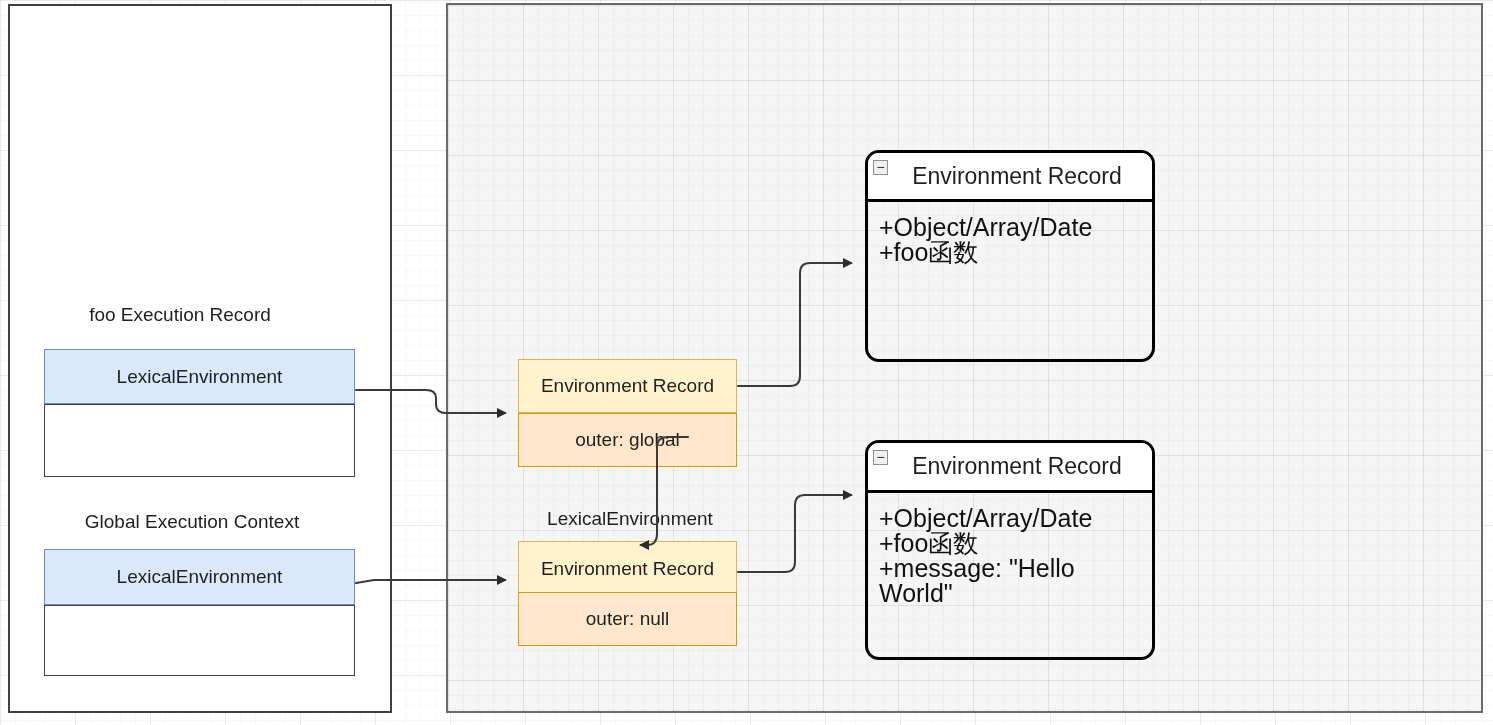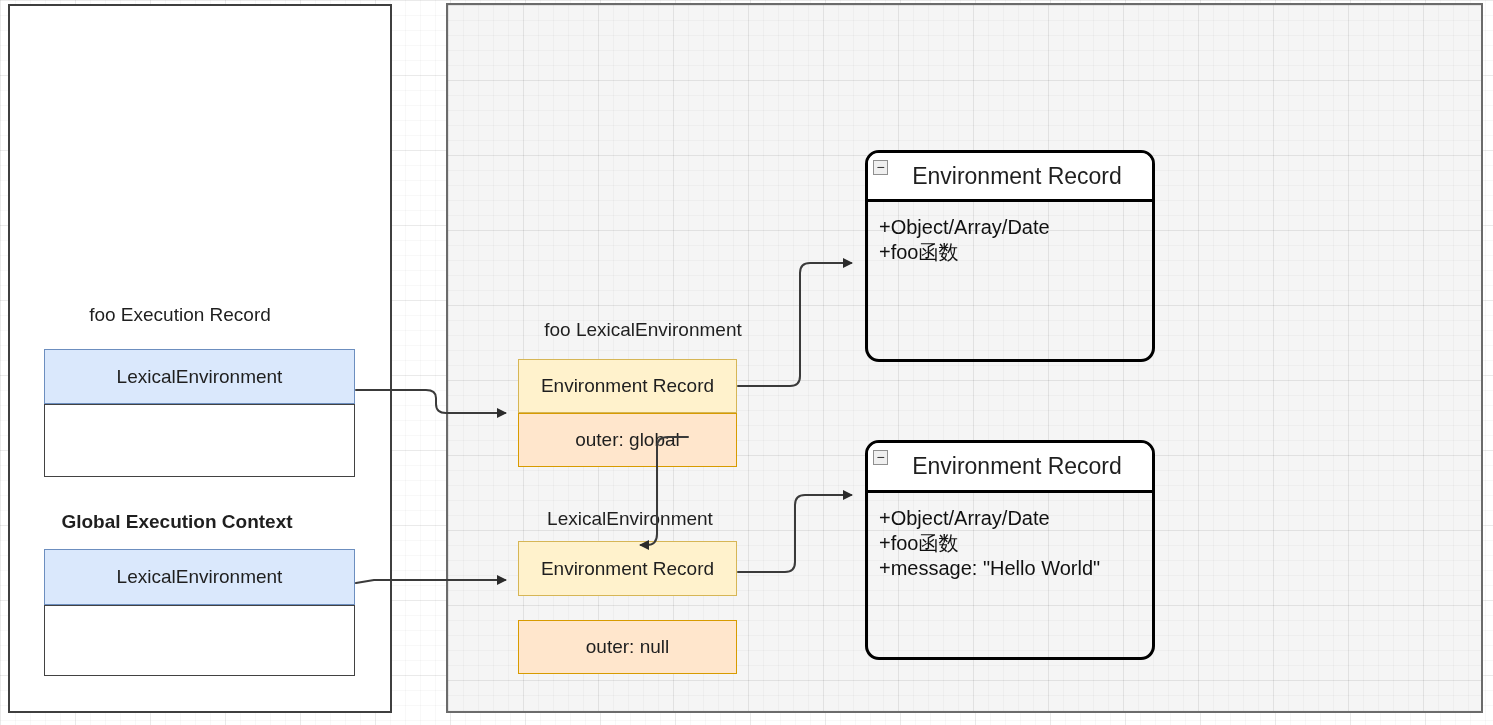--- a/index.html
+++ b/index.html
@@ -58,21 +58,21 @@
     font-size:23px; white-space:nowrap;
   }
   .uml-title .title-text { margin-left:14px; }
   .collapse-btn {
     position:absolute; left:5px; top:7px; width:15px; height:15px;
     background:#efefef; border:1px solid #8f8f8f;
     font-size:14px; line-height:12px; text-align:center; color:#333333;
     user-select:none;
   }
   .uml-body {
-    padding:13px 0 0 11px; font-size:20px; line-height:25px;
+    padding:13px 0 0 11px; font-size:25px; line-height:25px;
     color:#111111; text-align:left;
   }
 
   #connector-layer { position:absolute; inset:0; pointer-events:none; }
   #connector-layer path.edge {
     fill:none; stroke:#3a3a3a; stroke-width:2; stroke-linejoin:round; stroke-linecap:round;
   }
 </style>
 </head>
 <body>
@@ -80,31 +80,30 @@
 <div id="canvas" class="grid-bg">
 
   <div class="abs left-container"></div>
 
   <div class="abs gray-container grid-bg"></div>
 
   <div class="abs shape-label" style="left:40px; top:304px; width:280px;">foo Execution Record</div>
   <div class="abs cell blue-cell" style="left:44px; top:349px; width:311px; height:55px;">LexicalEnvironment</div>
   <div class="abs white-cell" style="left:44px; top:404px; width:311px; height:73px;"></div>
 
-  <div class="abs shape-label" style="left:37px; top:511px; width:280px;font-weight:bold;">Global Execution Context</div>
+  <div class="abs shape-label" style="left:52px; top:511px; width:280px;">Global Execution Context</div>
   <div class="abs cell blue-cell" style="left:44px; top:549px; width:311px; height:56px;">LexicalEnvironment</div>
   <div class="abs white-cell" style="left:44px; top:605px; width:311px; height:71px;"></div>
 
-  <div class="abs shape-label" style="left:513px; top:319px; width:260px;">foo LexicalEnvironment</div>
   <div class="abs cell yellow-cell" style="left:518px; top:359px; width:219px; height:54px;">Environment Record</div>
   <div class="abs cell orange-cell" style="left:518px; top:413px; width:219px; height:54px;">outer: global</div>
 
   <div class="abs shape-label" style="left:500px; top:508px; width:260px;">LexicalEnvironment</div>
   <div class="abs cell yellow-cell" style="left:518px; top:541px; width:219px; height:55px;">Environment Record</div>
-  <div class="abs cell orange-cell" style="left:518px; top:620px; width:219px; height:54px;">outer: null</div>
+  <div class="abs cell orange-cell" style="left:518px; top:592px; width:219px; height:54px;">outer: null</div>
 
   <div class="abs uml-class" style="left:865px; top:150px; width:290px; height:212px;">
     <div class="uml-title" style="height:49px;">
       <span class="collapse-btn">−</span>
       <span class="title-text">Environment Record</span>
     </div>
     <div class="uml-body">
         <div>+Object/Array/Date</div>
         <div>+foo函数</div>
       </div>

